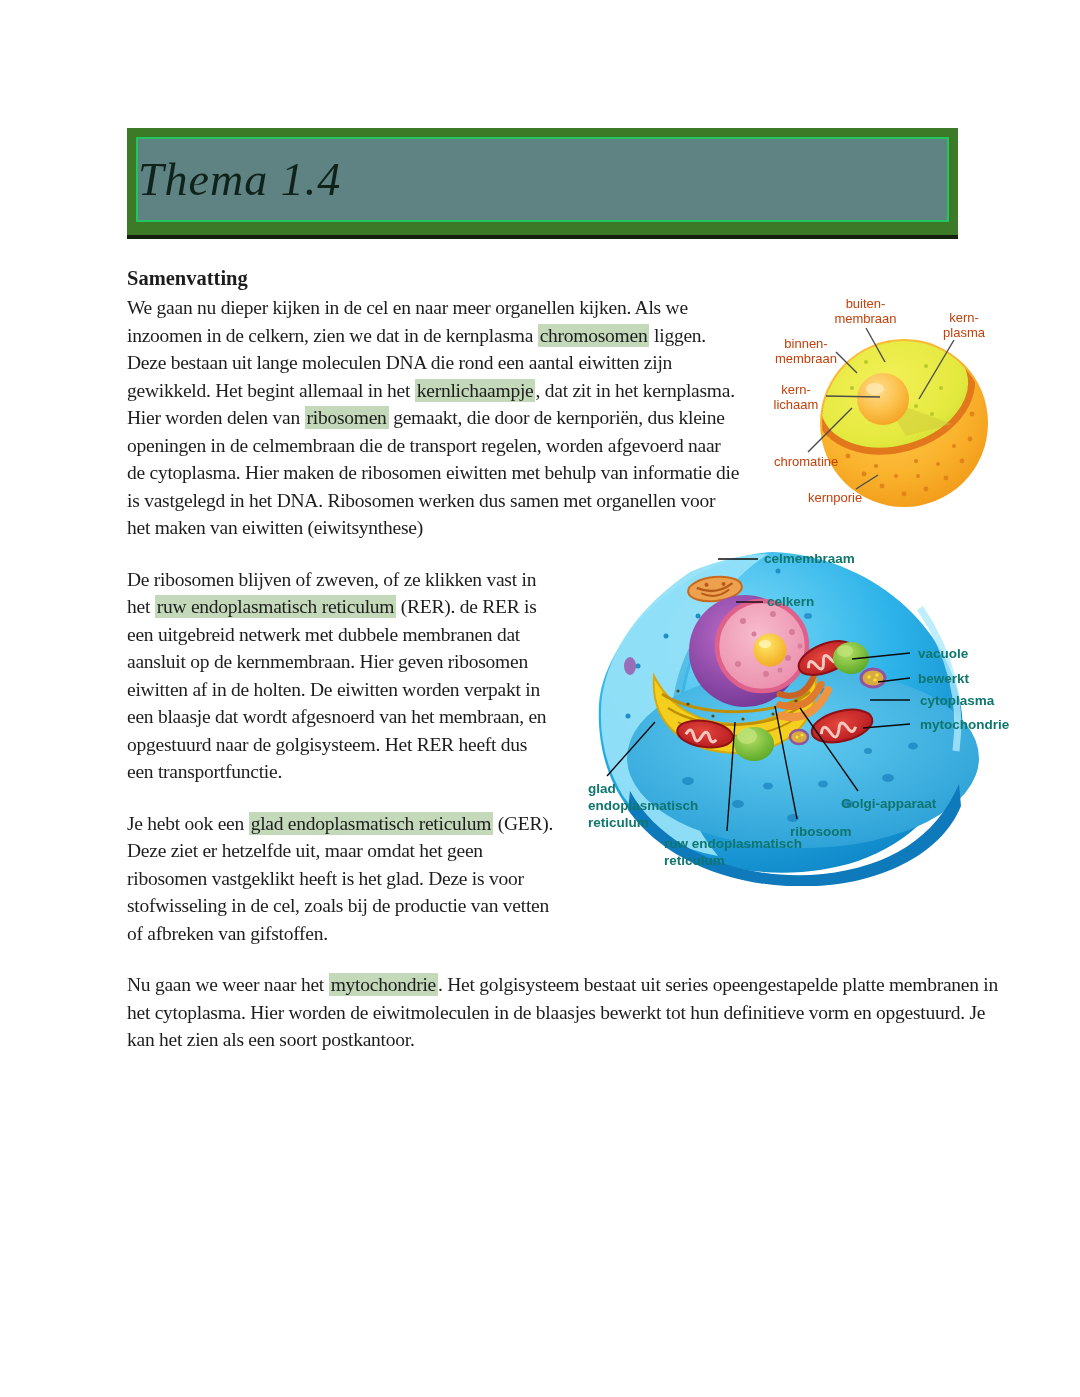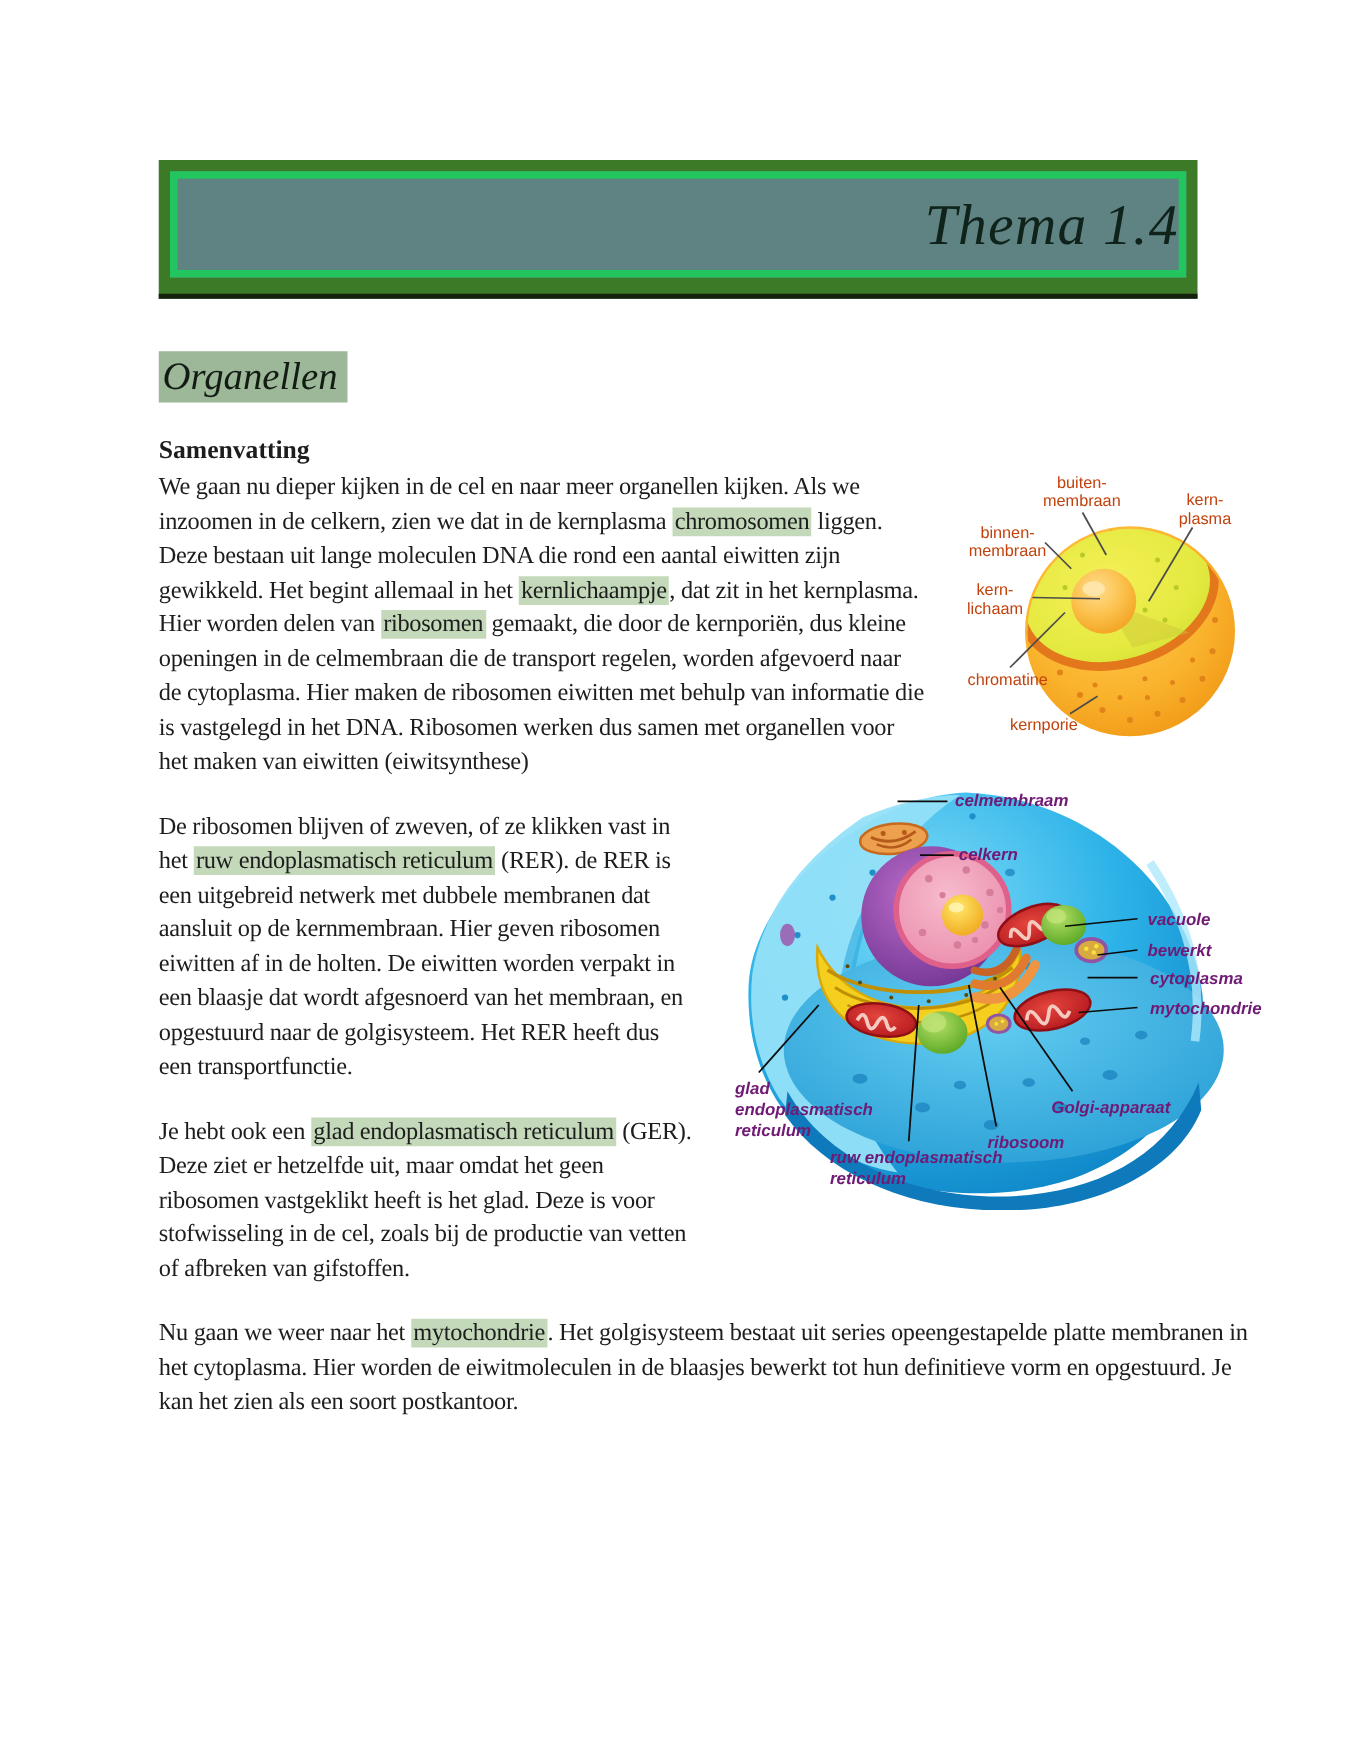--- a/index.html
+++ b/index.html
@@ -3,58 +3,57 @@
 <meta charset="utf-8">
 <style>
   html,body{margin:0;padding:0;background:#ffffff;}
   body{width:1080px;height:1397px;position:relative;overflow:hidden;
        font-family:"Liberation Serif", serif;color:#1d1d1d;}
   .content{padding-top:128px;margin-left:127px;width:881px;}
 
   
   .banner{width:831px;height:111px;background:#3c7a28;box-sizing:border-box;
           padding:9px 9px 13px 9px;border-bottom:4px solid #15210f;}
-  .banner-inner{width:100%;height:100%;background:#5f8383;border:6px solid #22c55e;
-          box-sizing:border-box;display:flex;align-items:center;justify-content:flex-end;}
+  .banner-inner{width:100%;height:100%;background:#5f8383;border:2px solid #22c55e;
+          box-sizing:border-box;display:flex;align-items:center;justify-content:flex-start;}
   .banner-title{font-style:italic;font-size:46px;color:#0f231b;letter-spacing:1px;}
 
   
   .heading{margin:42px 0 0 0;font-size:31px;font-weight:normal;line-height:40px;}
   .heading .hl-dark{background:#9cb899;font-style:italic;padding:2px 8px 4px 3px;color:#121c12;}
   .bold-label{font-weight:bold;font-size:20.5px;margin:25px 0 2px 0;line-height:28px;}
 
   
   .body-text{font-size:19.5px;line-height:27.5px;margin:0;letter-spacing:-0.25px;}
   .body-text.mt{margin-top:24px;}
   .hl{background:#c3d9ba;padding:1px 2px;}
 
   
   figure{margin:0;}
   .fig{position:relative;float:right;}
   .fig-nucleus{width:252px;height:228px;margin:2px 0 10px 16px;}
   .fig-cell{width:440px;height:340px;margin:4px 0 10px 14px;}
   .fig svg{position:absolute;left:0;top:0;}
   .fig-label{position:absolute;font-family:"Liberation Sans", sans-serif;white-space:pre-line;}
   .fig-nucleus .fig-label{font-size:13px;line-height:15px;color:#c2410c;}
-  .fig-cell .fig-label{font-size:13.5px;line-height:17px;color:#701a75;font-weight:bold;font-style:italic;}
+  .fig-cell .fig-label{font-size:13.5px;line-height:17px;color:#0f766e;font-weight:bold;}
   .tc{text-align:center;}
   .clearfix::after{content:"";display:block;clear:both;}
 </style>
 </head>
 <body>
 
 <div class="content clearfix">
 
   <div class="banner">
     <div class="banner-inner">
       <span class="banner-title">Thema 1.4</span>
     </div>
   </div>
 
-  <h1 class="heading"><span class="hl-dark">Organellen</span></h1>
 
   <p class="bold-label">Samenvatting</p>
 
   <figure class="fig fig-nucleus">
     <svg width="252" height="228" viewBox="0 0 252 228">
       <defs>
         <radialGradient id="gSphere" cx="42%" cy="35%" r="75%">
           <stop offset="0%" stop-color="#ffcf55"></stop>
             <stop offset="60%" stop-color="#fab32d"></stop>
             <stop offset="100%" stop-color="#ef9513"></stop>

